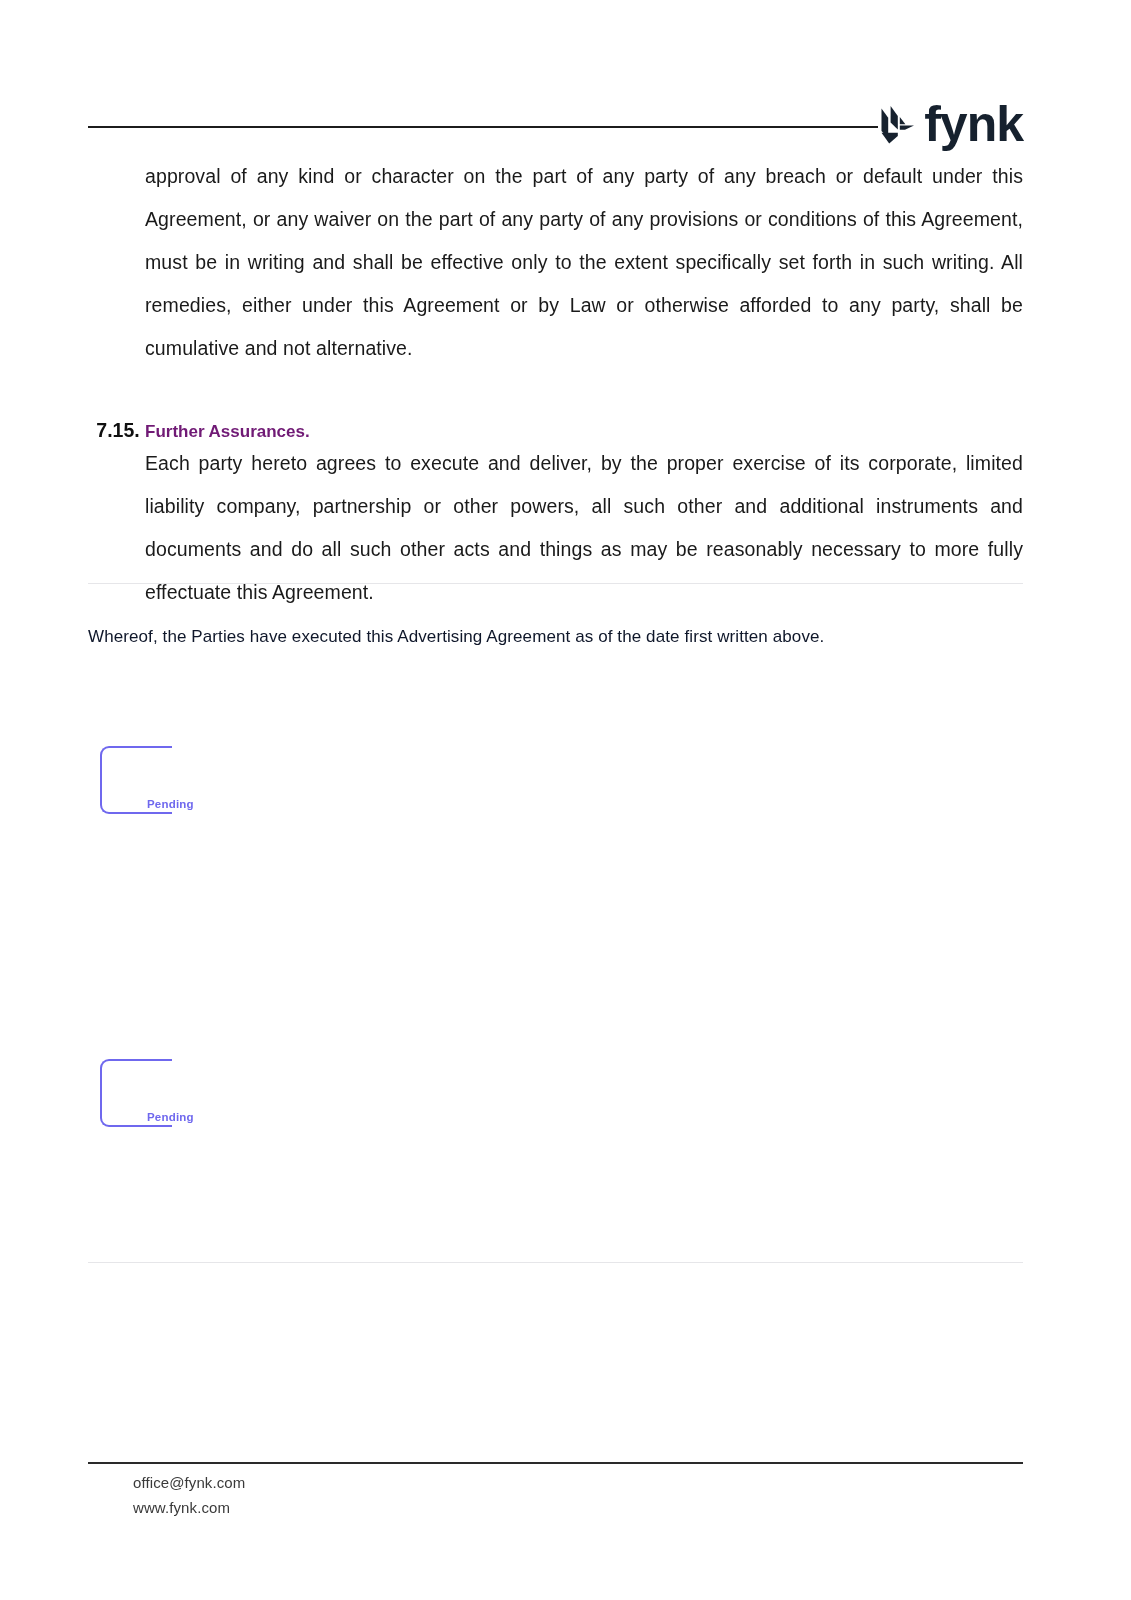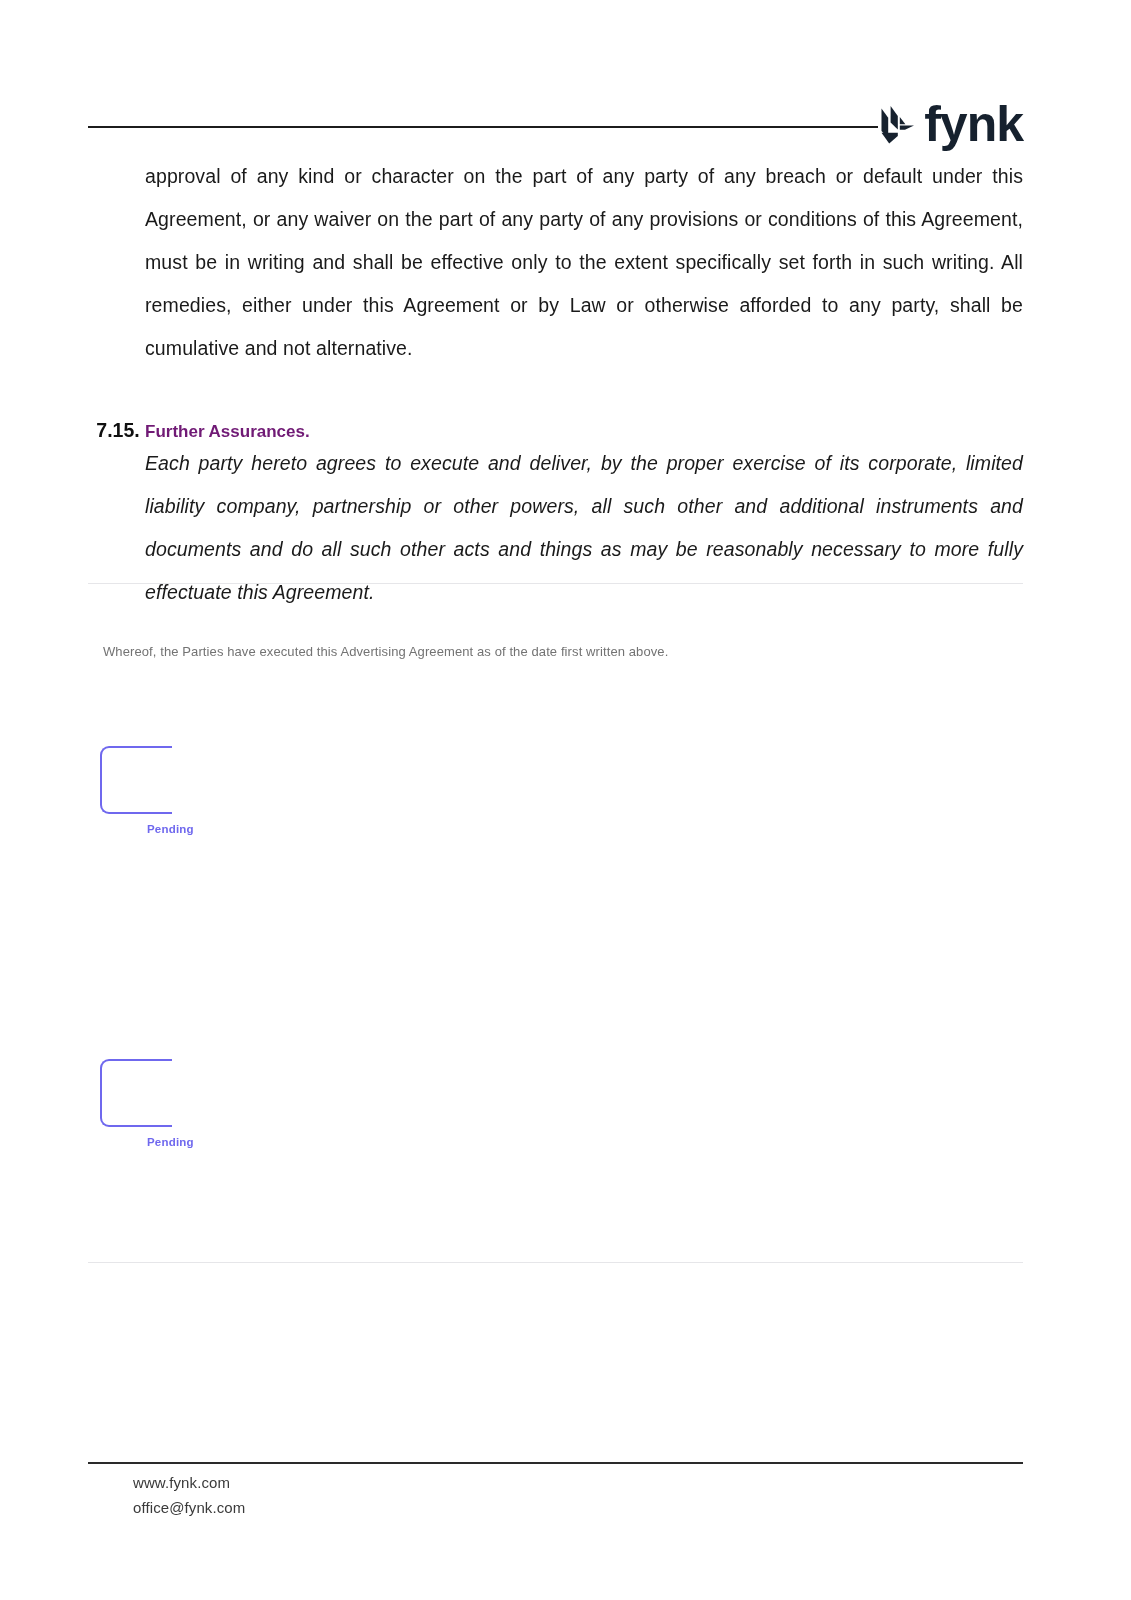--- a/index.html
+++ b/index.html
@@ -96,44 +96,43 @@
     flex: 0 0 54px;
   }
   .clause-title {
     font-size: 17px;
     font-weight: 700;
     color: #701a75;
   }
 
   .clause-body {
     margin-top: 26px;
-    font-style: italic;
   }
 
   
   .soft-divider {
     position: absolute;
     left: 88px;
     width: 935px;
     height: 1px;
     background: #e6e6e9;
   }
   #divider-top    { top: 583px; }
   #divider-bottom { top: 1262px; }
 
   
   .whereof {
     position: absolute;
     left: 88px;
     top: 622px;
     width: 935px;
-    margin: 15px;
-    font-size: 13px;
+    margin: 0;
+    font-size: 17px;
     line-height: 30px;
-    color: #737373;
+    color: #0f172a;
     letter-spacing: 0.1px;
   }
 
   
   .sig-block {
     position: absolute;
     left: 100px;
     width: 330px;
     height: 90px;
   }
@@ -147,21 +146,21 @@
     width: 72px;
     height: 68px;
     border: 2.6px solid #6f68ee;
     border-right: none;
     border-radius: 9px 0 0 9px;
     box-sizing: border-box;
   }
   .sig-status {
     position: absolute;
     left: 44px;
-    top: 75px;
+    top: 50px;
     font-size: 11.5px;
     font-weight: 600;
     color: #6f68ee;
     letter-spacing: 0.2px;
     line-height: 16px;
     background: #ffffff;
     padding: 0 3px;
     white-space: nowrap;
   }
 
@@ -235,17 +234,17 @@
 
   <div class="sig-block" id="sig-block-2">
     <span class="sig-bracket"></span>
     <span class="sig-status">Pending</span>
   </div>
 
   <div class="soft-divider" id="divider-bottom"></div>
 
   <div class="footer-rule"></div>
   <div class="footer">
+    <p class="footer-line">office@fynk.com</p>
     <p class="footer-line">www.fynk.com</p>
-    <p class="footer-line">office@fynk.com</p>
   </div>
 
 </div>
 
 </body></html>

